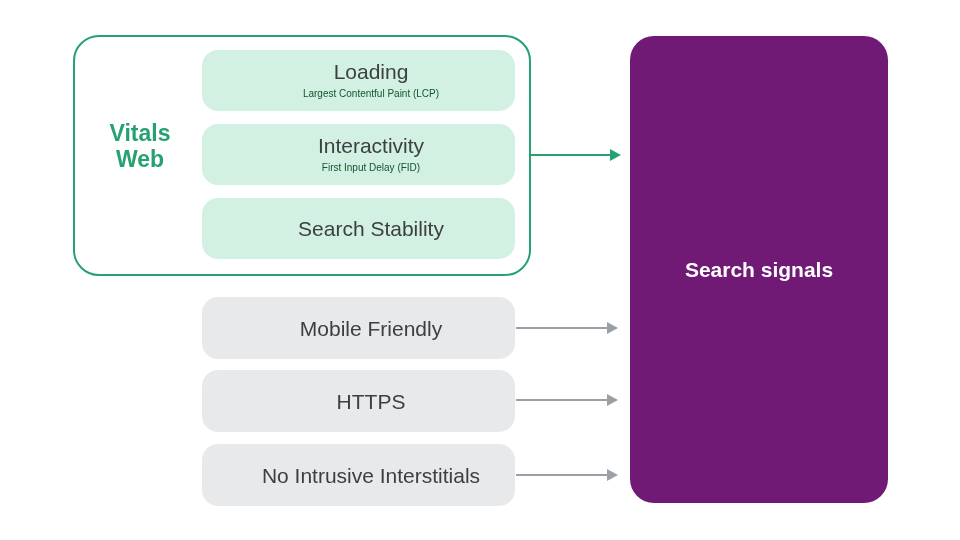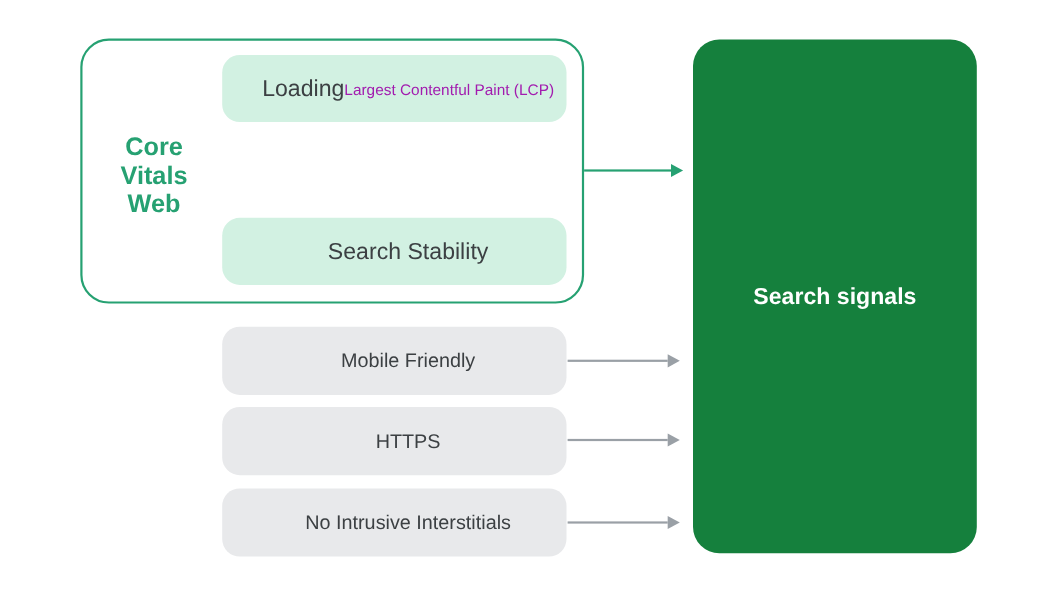--- a/index.html
+++ b/index.html
@@ -39,60 +39,61 @@
     line-height: 26px;
   }
   
   .card {
     position: absolute;
     left: 202px;
     width: 313px;
     border-radius: 16px;
     box-sizing: border-box;
     display: flex;
+    flex-direction: column;
     align-items: center;
     justify-content: center;
     text-align: center;
     padding-left: 25px;
   }
   .card.green {
     background: #D2F1E2;
     height: 61px;
   }
   .card.gray {
     background: #E8E9EB;
     height: 62px;
   }
   .card-title {
     font-size: 21px;
     font-weight: 500;
     color: #3C4043;
     line-height: 25px;
   }
   .card-sub {
-    font-size: 14px;
+    font-size: 10px;
     font-weight: 400;
-    color: #a21caf;
+    color: #14532d;
     line-height: 17px;
     margin-top: 1px;
   }
   .card-label {
-    font-size: 18px;
+    font-size: 21px;
     font-weight: 500;
     color: #3C4043;
     line-height: 25px;
   }
   
   .blue-card {
     position: absolute;
     left: 630px;
     top: 36px;
     width: 258px;
     height: 467px;
-    background: #15803d;
+    background: #701a75;
     border-radius: 24px;
     display: flex;
     flex-direction: column;
     align-items: center;
     justify-content: center;
     text-align: center;
   }
   .blue-card .line {
     color: #ffffff;
     font-size: 21px;
@@ -120,30 +121,33 @@
   .arrow.gray::after { border-left: 11px solid #9AA0A6; }
 </style>
 </head>
 <body>
 
 <div class="canvas">
 
   <div class="cwv-outline"></div>
 
   <div class="cwv-label">
-    <div>Core</div>
     <div>Vitals</div>
     <div>Web</div>
   </div>
 
   <div class="card green" style="top:50px">
     <div class="card-title">Loading</div>
     <div class="card-sub">Largest Contentful Paint (LCP)</div>
   </div>
 
+  <div class="card green" style="top:124px">
+    <div class="card-title">Interactivity</div>
+    <div class="card-sub">First Input Delay (FID)</div>
+  </div>
 
   <div class="card green" style="top:198px">
     <div class="card-title">Search Stability</div>
   </div>
 
   <div class="card gray" style="top:297px">
     <div class="card-label">Mobile Friendly</div>
   </div>
 
   <div class="card gray" style="top:370px">

